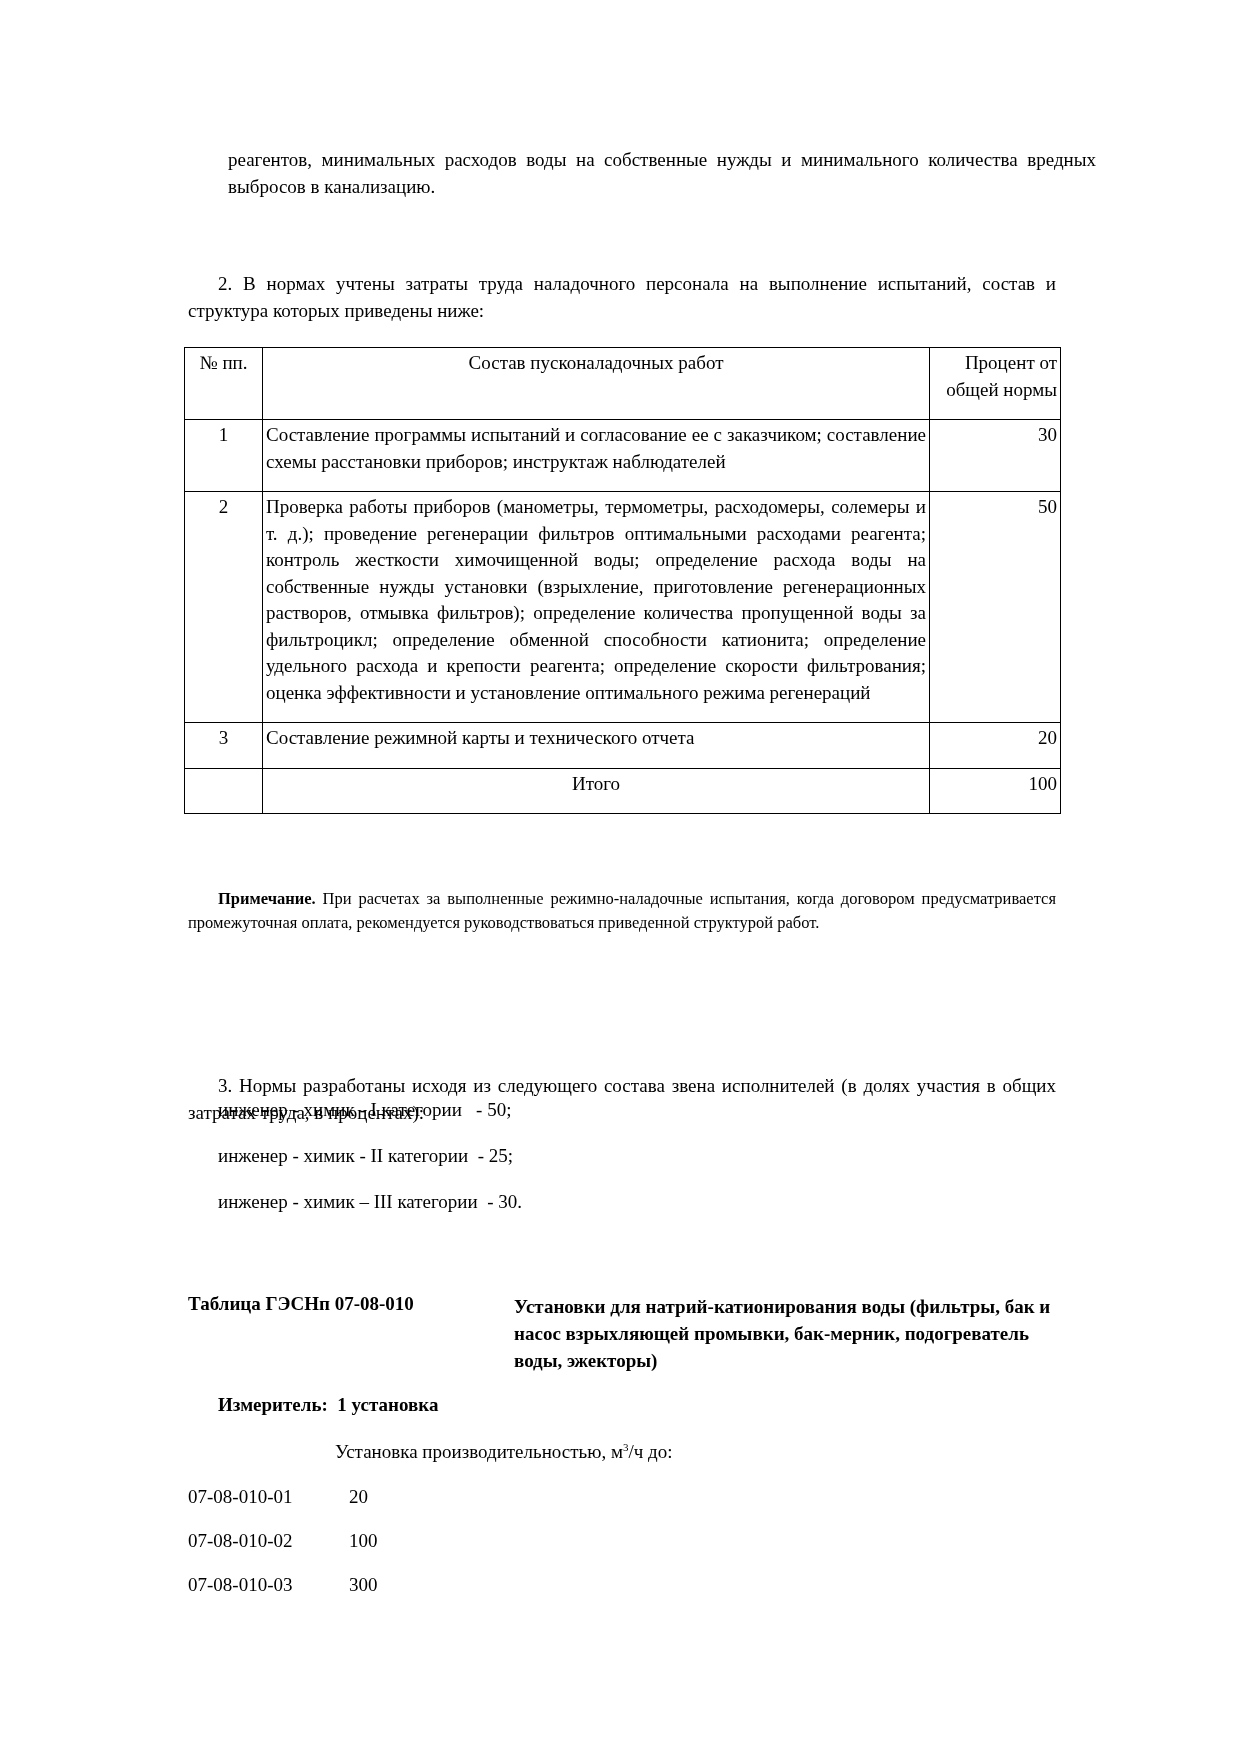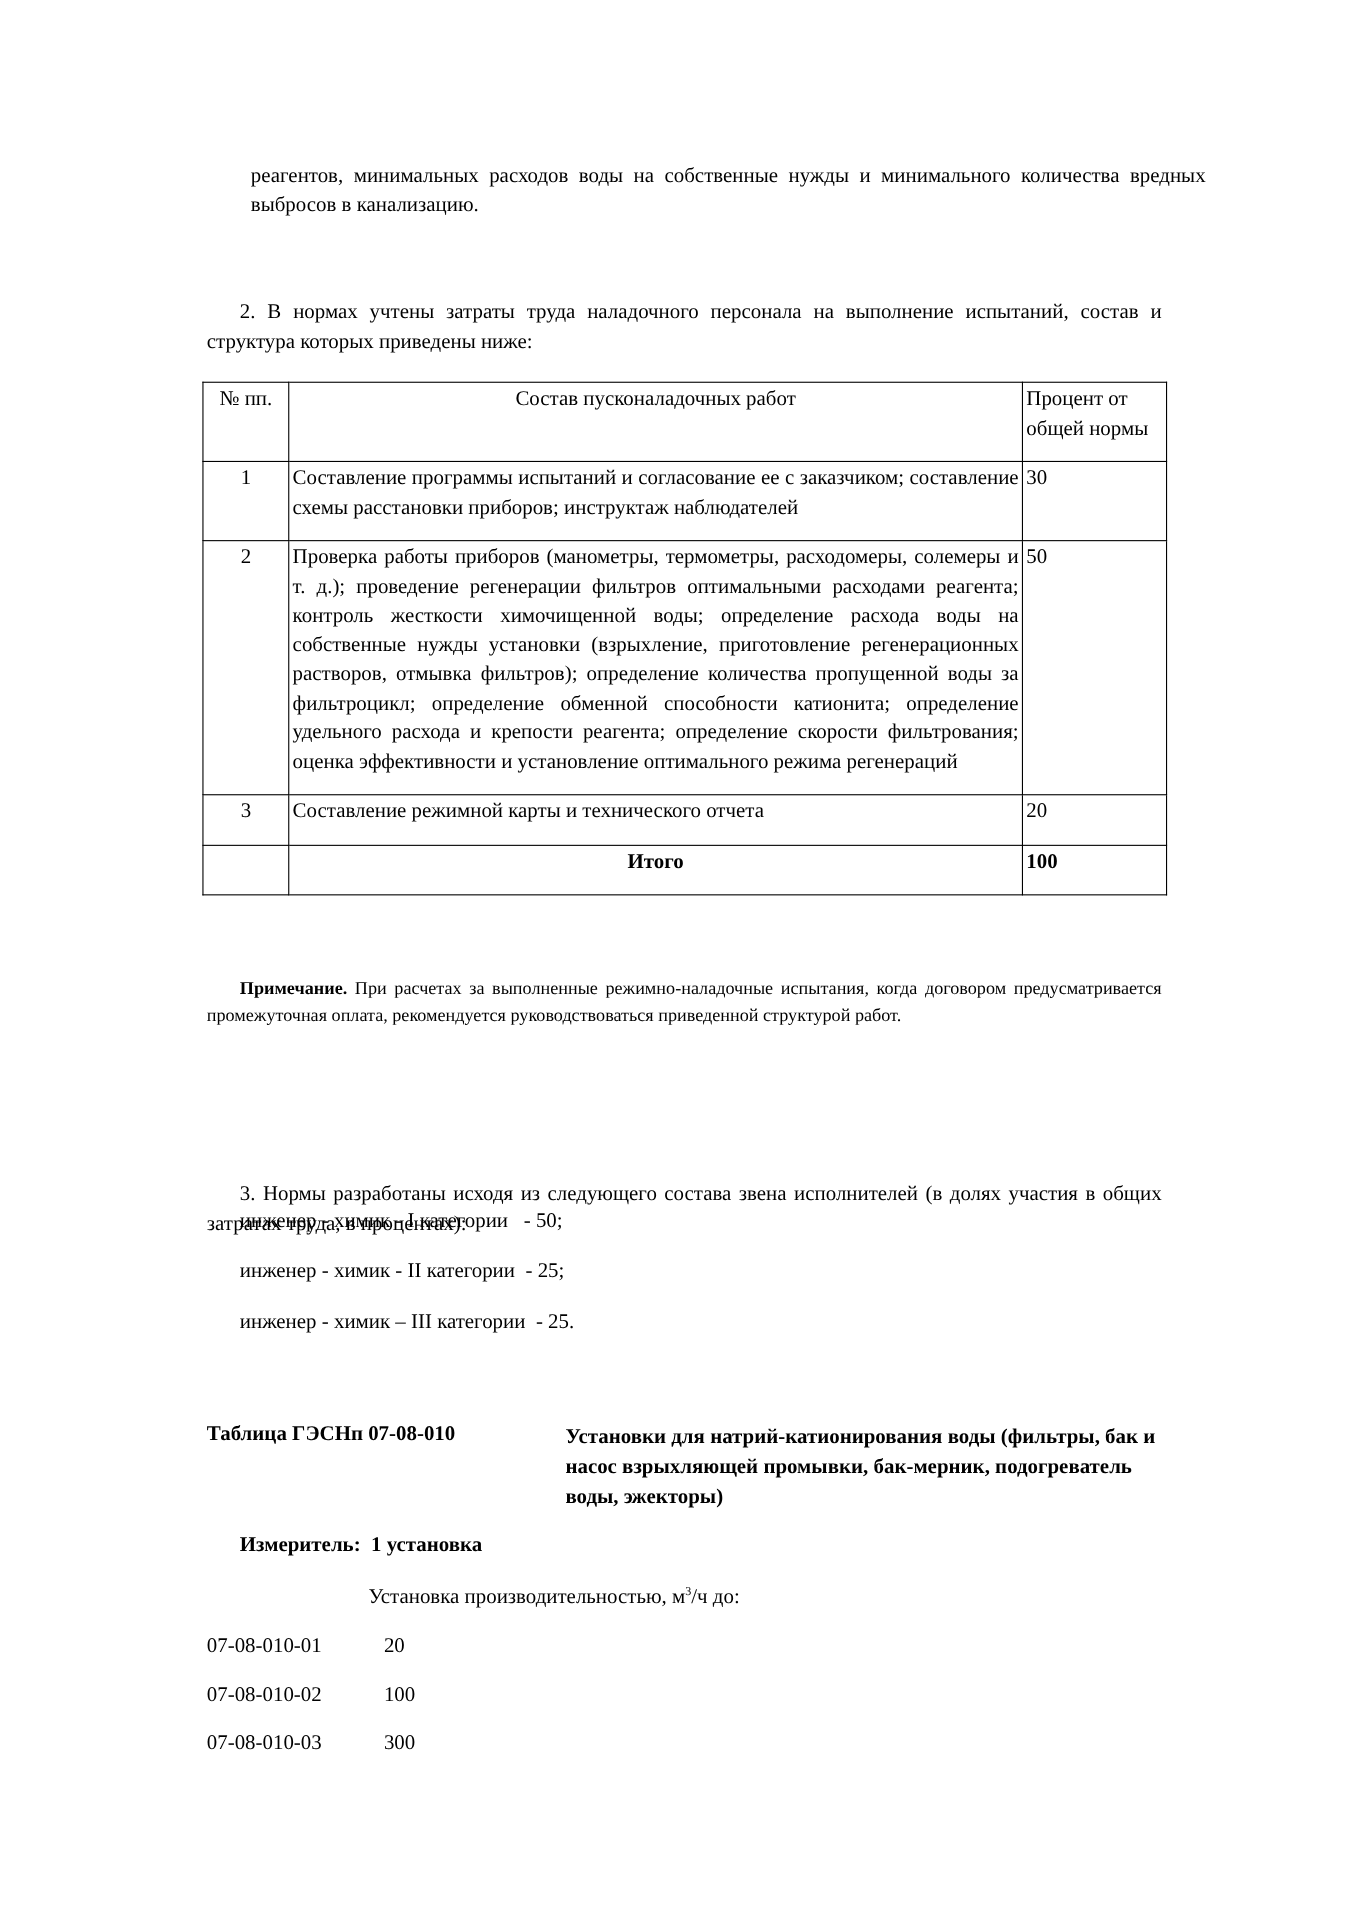--- a/index.html
+++ b/index.html
@@ -7,23 +7,23 @@
          font-family: "Liberation Serif", "DejaVu Serif", serif; color: #000; }
   .page { position: absolute; left: 0; top: 0; width: 1240px; height: 1755px; }
   .p { position: absolute; left: 188px; width: 868px; font-size: 19px; line-height: 27px;
        text-align: justify; margin: 0; }
   .indent { text-indent: 30px; margin-top: 48px; }
   table.norms { position: absolute; left: 184px; top: 347px; width: 877px;
                 border-collapse: collapse; font-size: 19px; line-height: 26.5px; }
   table.norms td { border: 1.6px solid #000; vertical-align: top; padding: 2px 3px 16px 3px; }
   td.c-no { width: 71px; text-align: center; margin-left: 32px; }
   td.c-text { text-align: justify; }
-  td.c-pct { width: 124px; text-align: left; }
+  td.c-pct { width: 124px; text-align: right; }
   .hdr td { padding-bottom: 18px; }
-  .bold { font-weight: bold; }
+  .bold { font-weight: normal; }
   .note { position: absolute; left: 188px; width: 868px; font-size: 16.5px; line-height: 24px;
           text-align: justify; margin: 0; top: 887px; text-indent: 30px; }
   .list-line { position: absolute; left: 218px; font-size: 19px; line-height: 27px; white-space: pre; }
   .tbl-title { position: absolute; left: 188px; top: 1293px; font-size: 19px; font-weight: bold; }
   .tbl-desc { position: absolute; left: 514px; top: 1293px; width: 540px; font-size: 19px;
               font-weight: bold; line-height: 27px; }
   .measure { position: absolute; left: 218px; top: 1394px; font-size: 19px; font-weight: bold; white-space: pre; }
   .capacity { position: absolute; left: 335px; top: 1441px; font-size: 19px; }
   .row-code { position: absolute; left: 188px; font-size: 19px; }
   .row-val { position: absolute; left: 349px; font-size: 19px; }
@@ -67,21 +67,21 @@
     </tr>
   </tbody>
     </table>
 
   <p class="note"><b>Примечание.</b><span> При расчетах за выполненные режимно-наладочные испытания, когда договором предусматривается промежуточная оплата, рекомендуется руководствоваться приведенной структурой работ.</span></p>
 
   <p class="p indent" style="top:1024px;">3. Нормы разработаны исходя из следующего состава звена исполнителей (в долях  участия  в общих затратах труда, в процентах):</p>
 
   <div class="list-line" style="top:1096px;">инженер - химик - I категории   - 50;</div>
   <div class="list-line" style="top:1142px;">инженер - химик - II категории  - 25;</div>
-  <div class="list-line" style="top:1188px;">инженер - химик – III категории  - 25.</div>
+  <div class="list-line" style="top:1188px;">инженер - химик – III категории  - 30.</div>
 
   <div class="tbl-title">Таблица ГЭСНп 07-08-010</div>
   <div class="tbl-desc">Установки для натрий-катионирования воды (фильтры, бак и насос взрыхляющей промывки, бак-мерник, подогреватель воды, эжекторы)</div>
 
   <div class="measure">Измеритель:  1 установка</div>
 
   <div class="capacity"><span>Установка производительностью, м</span><sup>3</sup><span>/ч до:</span></div>
 
   <div class="row-code" style="top:1486px;">07-08-010-01</div>
   <div class="row-val" style="top:1486px;">20</div>

